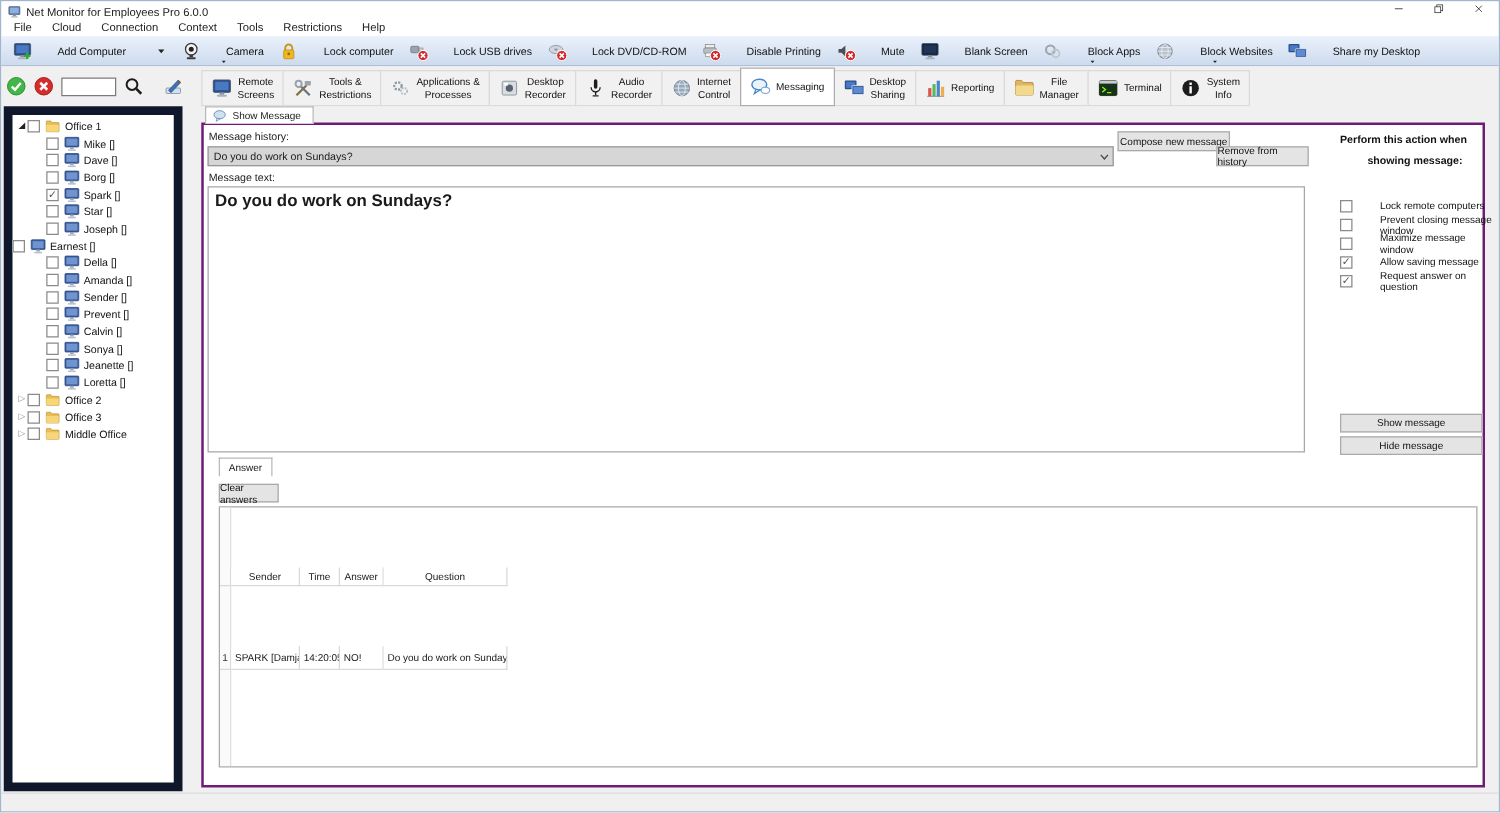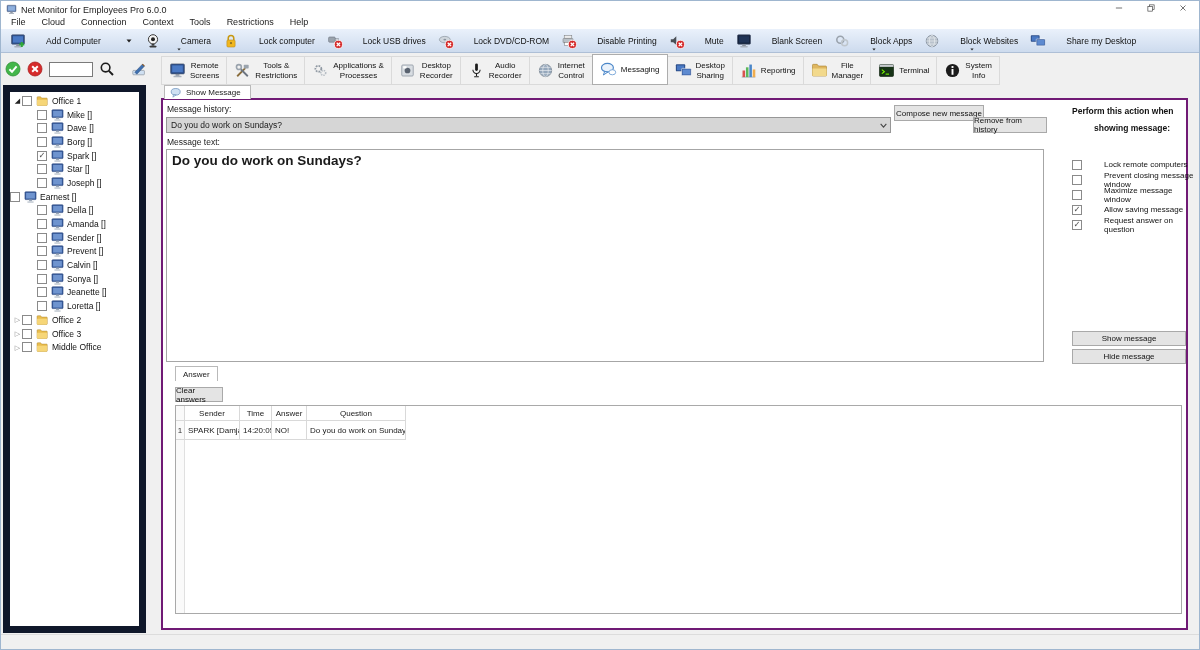--- a/index.html
+++ b/index.html
@@ -77,21 +77,21 @@
   .hide-btn { position:absolute; left:909px; top:249px; width:114px; height:15px; }
   
   .answer-tab { position:absolute; left:12px; top:266px; height:15px; background:#fff; z-index:2;
                 border:1px solid #b9b9b9; border-bottom:none; display:flex; align-items:center;
                 padding:0 7px; font-size:8px; }
   .clear-btn { position:absolute; left:12px; top:287px; width:48px; height:15px; }
   .answer-panel { position:absolute; left:12px; top:305px; width:1007px; height:209px; background:#fff;
                   border:1px solid #a9a9a9; overflow:hidden; }
   .rowhdr-strip { position:absolute; left:0; top:0; bottom:0; width:9px; background:#fafafa; border-right:1px solid #e0e0e0; }
   .grid { position:absolute; left:0; top:0; display:flex; flex-direction:column; }
-  .g-row { display:flex; }
+  .g-row { display:flex;margin-top:48px; }
   .g-cell { border-right:1px solid #d9d9d9; border-bottom:1px solid #d9d9d9; font-size:8px;
             display:flex; align-items:center; white-space:nowrap; overflow:hidden; background:#fff; }
   .g-head .g-cell { justify-content:center; height:15px; }
   .g-data .g-cell { height:19px; padding-left:3px; }
   .g-num { justify-content:center !important; padding-left:0 !important; background:#fafafa; color:#333; }
   
   .statusbar { position:absolute; left:0; right:0; bottom:0; height:15px; background:#f0f0f0; border-top:1px solid #dcdcdc; }
 </style>
 </head>
 <body>

